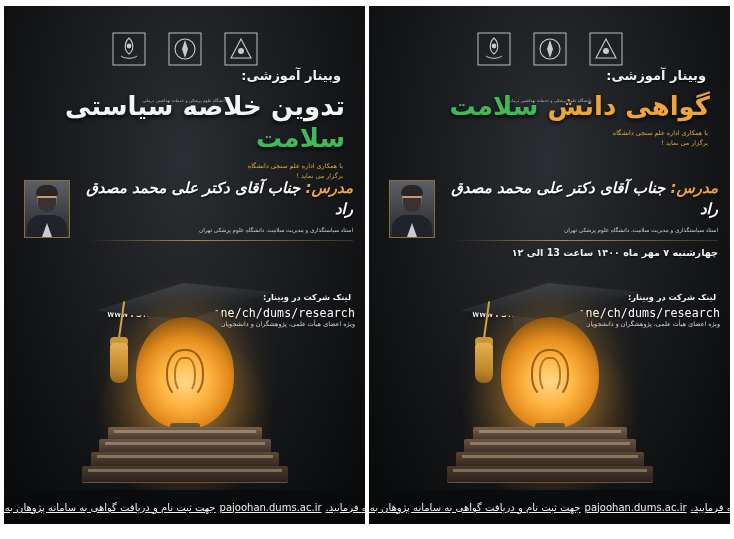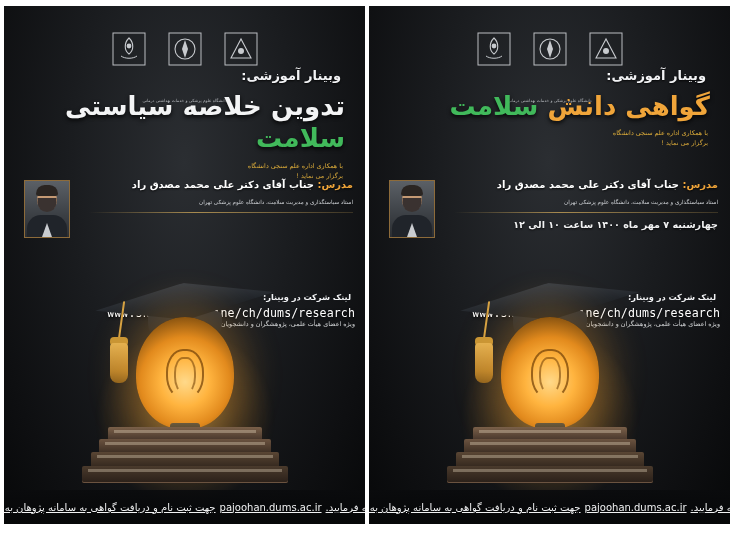--- a/index.html
+++ b/index.html
@@ -171,24 +171,25 @@
   }
   .presenter-text {
     position: absolute;
     right: 4px;
     top: 0;
     left: 66px;
     text-align: right;
   }
   .presenter-line1 {
     color: #ffffff;
-    font-size: 10px;
+    font-size: 15px;
     font-weight: bold;
     line-height: 1.4;
     text-shadow: 0 1px 2px rgba(0,0,0,.8);
+    font-style: italic;
   }
   .presenter-line1 .lbl { color: #f0a53a; }
   .presenter-line2 {
     margin-top: 6px;
     color: #cfd2d6;
     font-size: 5.6px;
     line-height: 1.5;
   }
   .presenter-rule {
     margin: 6px 0 6px auto;
@@ -458,21 +459,21 @@
         <div class="beard"></div>
         <div class="hair"></div>
       </div>
       <div class="presenter-text">
         <div class="presenter-line1">
           <span class="lbl">مدرس:</span>
           <span>جناب آقای دکتر علی محمد مصدق راد</span>
         </div>
         <div class="presenter-line2">استاد سیاستگذاری و مدیریت سلامت، دانشگاه علوم پزشکی تهران</div>
         <div class="presenter-rule"></div>
-        <div class="presenter-when">چهارشنبه ۷ مهر ماه ۱۴۰۰ ساعت ۱۰ الی ۱۲</div>
+        <div class="presenter-when">چهارشنبه ۷ مهر ماه ۱۴۰۰ ساعت 13 الی ۱۲</div>
       </div>
     </div>
 
     <div class="link-block">
       <div class="link-label">لینک شرکت در وبینار:</div>
       <div class="link-url">www.skyroom.online/ch/dums/research</div>
       <div class="link-audience">ویژه اعضای هیأت علمی، پژوهشگران و دانشجویان</div>
     </div>
 
     <div class="art">

